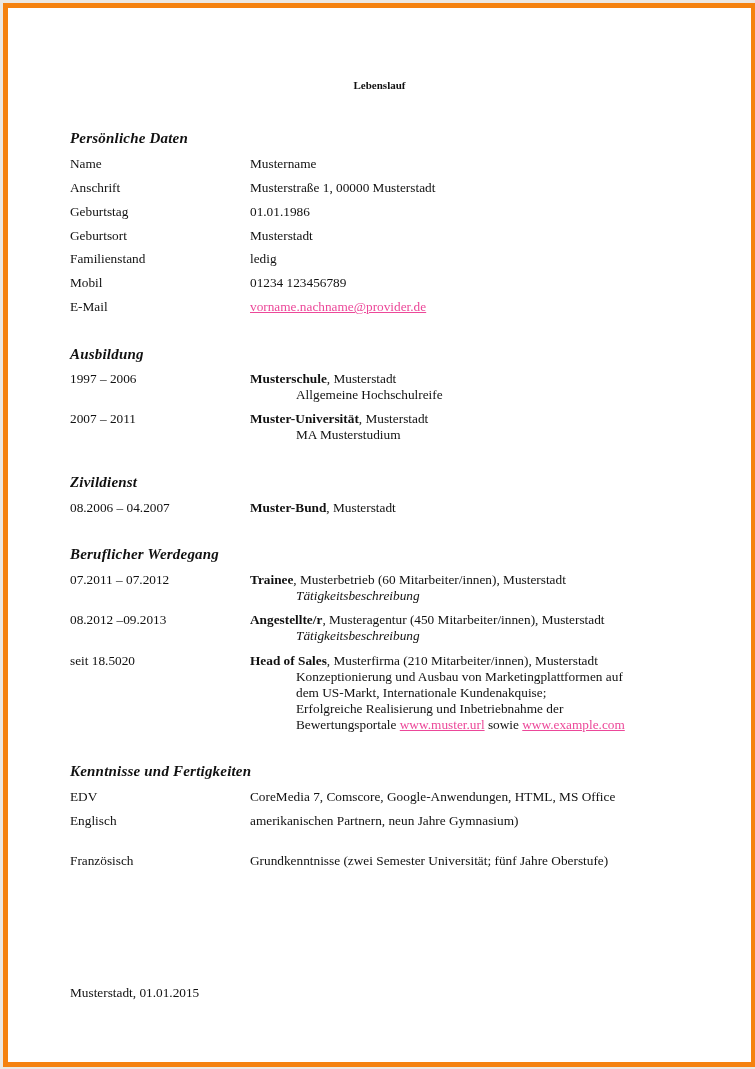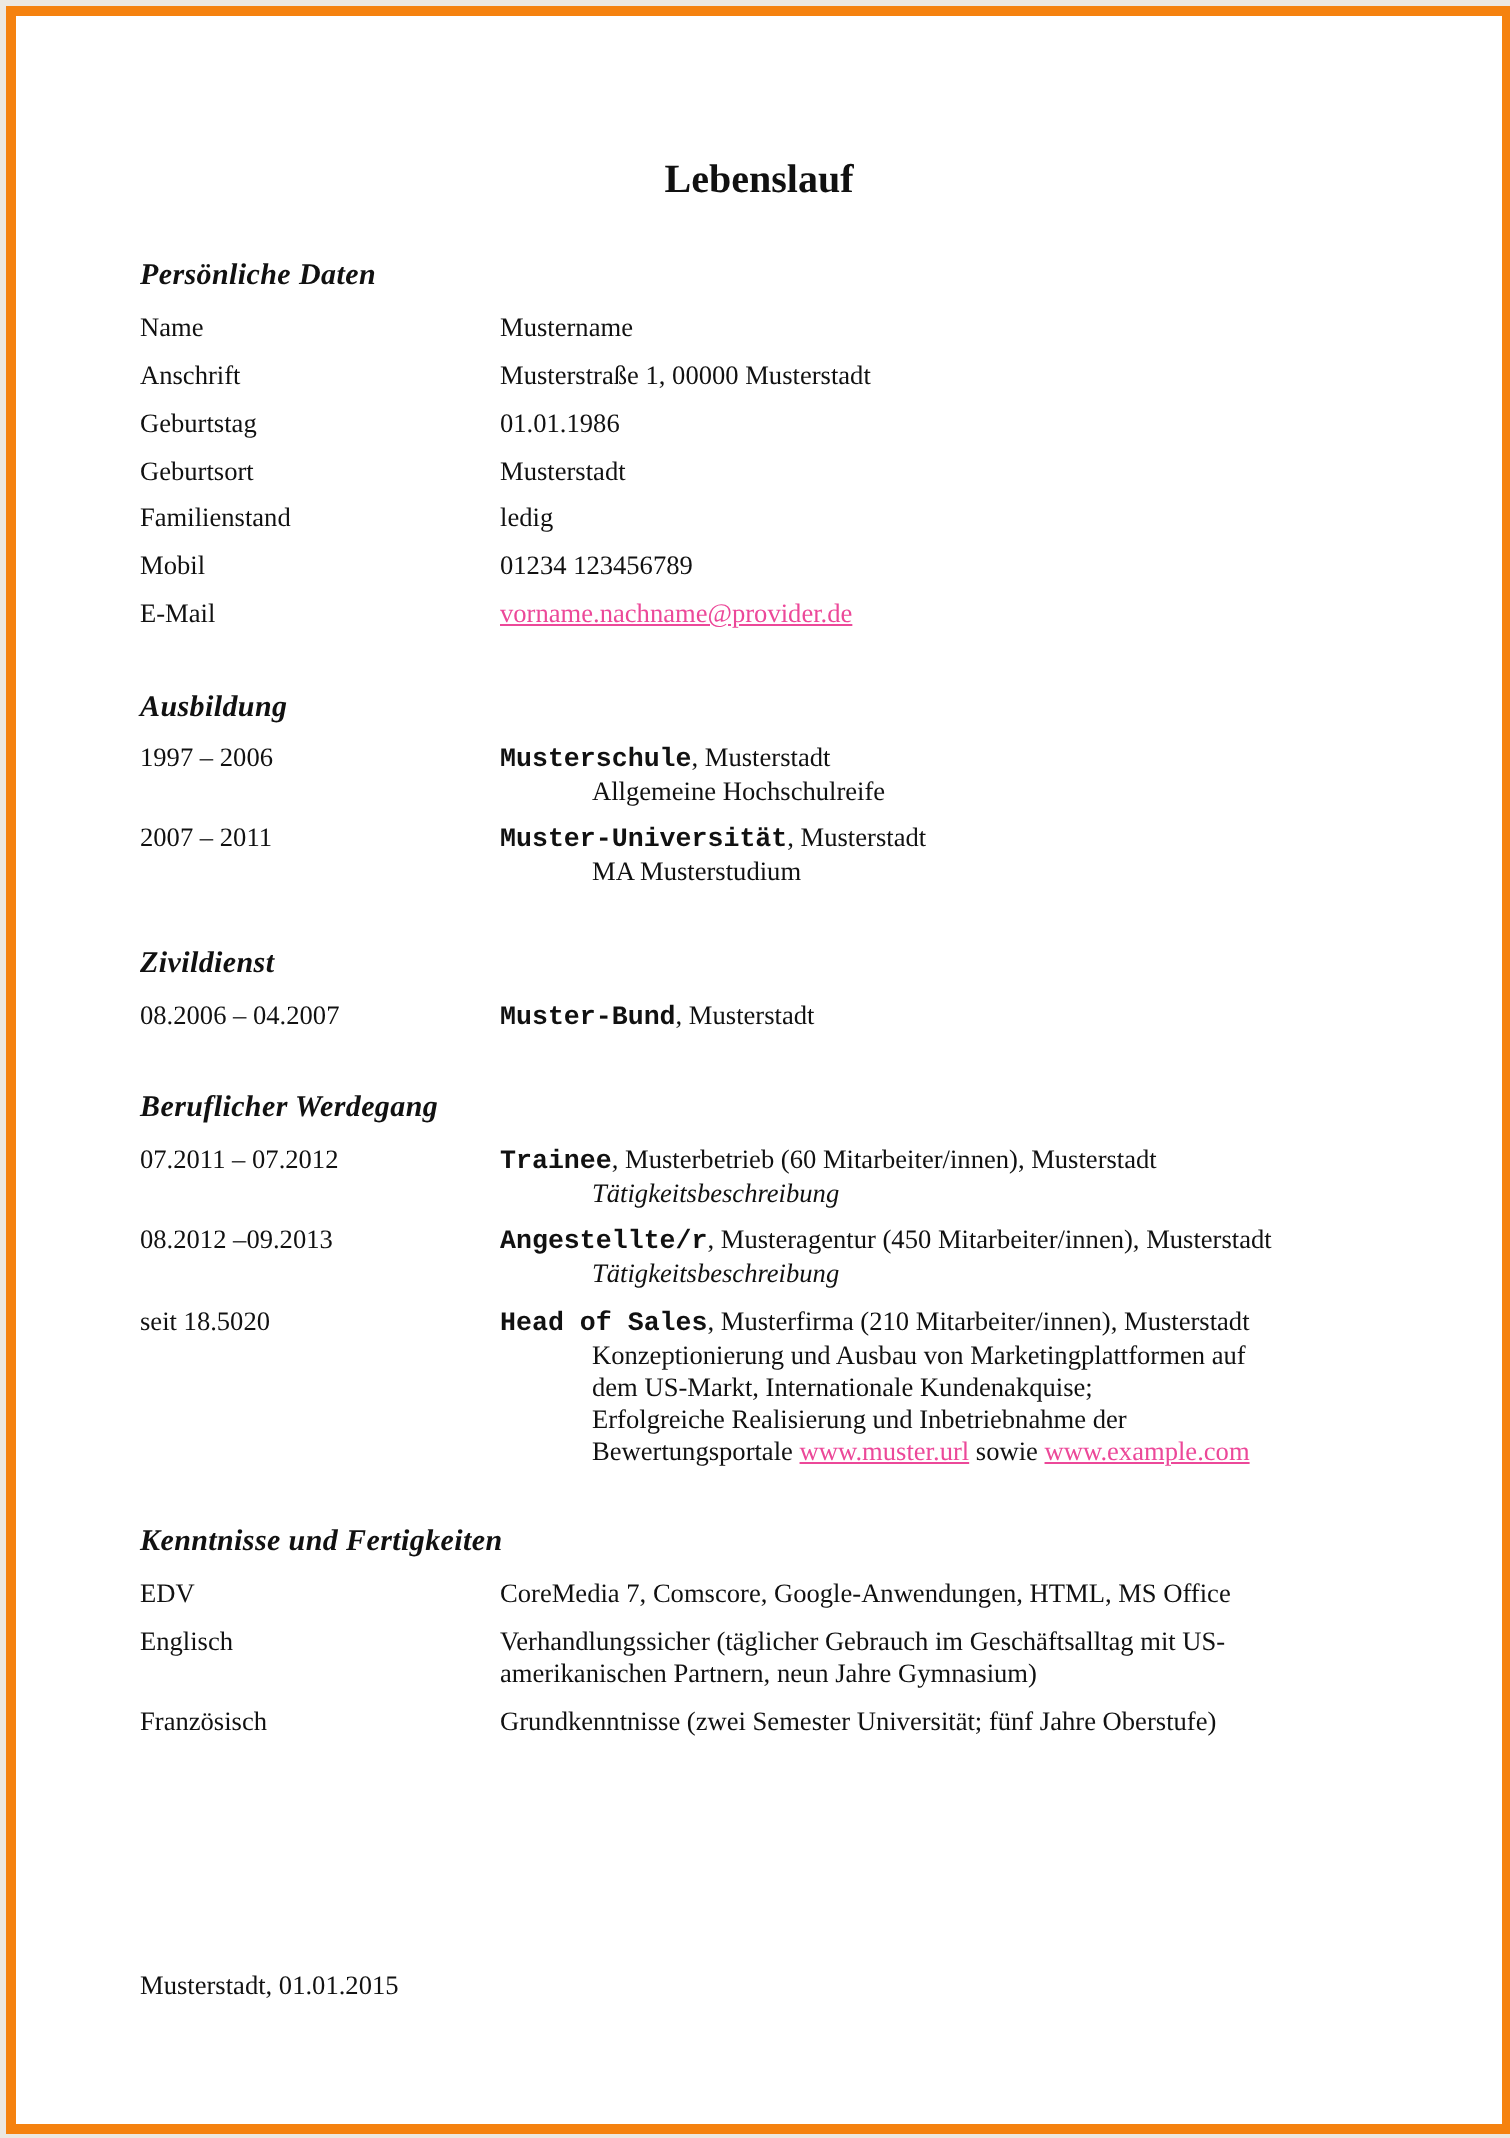--- a/index.html
+++ b/index.html
@@ -15,33 +15,33 @@
       width: 743px; height: 1054px;
       border: 5px solid #f5820f;
       background: #ffffff;
       font-family: "Liberation Serif", serif;
       color: #111;
       font-size: 13.3px;
     }
     .title {
       position: absolute; left: 0; right: 0; top: 71px;
       text-align: center;
-      font-weight: bold; font-size: 20px;
+      font-weight: bold; font-size: 11px;
     }
     .section-head {
       position: absolute; left: 62px;
       font-style: italic; font-weight: bold;
       font-size: 15px;
       letter-spacing: 0.2px;
     }
     .row { position: absolute; left: 62px; width: 640px; line-height: 16px; }
     .row .label { position: absolute; left: 0; top: 0; }
     .row .value { position: absolute; left: 180px; top: 0; width: 430px; }
     .indent { padding-left: 46px; }
-    .b { font-weight: bold; font-family: Liberation Mono, monospace; }
+    .b { font-weight: bold; }
     .i { font-style: italic; }
     a { color: #ec4899; text-decoration: underline; }
     .footer { position: absolute; left: 62px; top: 977px; }
   </style>
 </head>
 <body>
 
 <div class="page">
   <div class="title">Lebenslauf</div>
 
@@ -128,21 +128,20 @@
   </div>
 
   <div class="section-head" style="top:755px">Kenntnisse und Fertigkeiten</div>
   <div class="row" style="top:781px">
     <span class="label">EDV</span>
     <span class="value">CoreMedia 7, Comscore, Google-Anwendungen, HTML, MS Office</span>
   </div>
   <div class="row" style="top:805px">
     <span class="label">Englisch</span>
     <div class="value">
-      <div>Verhandlungssicher (täglicher Gebrauch im Geschäftsalltag mit US-</div>
       <div>amerikanischen Partnern, neun Jahre Gymnasium)</div>
     </div>
   </div>
   <div class="row" style="top:845px">
     <span class="label">Französisch</span>
     <span class="value">Grundkenntnisse (zwei Semester Universität; fünf Jahre Oberstufe)</span>
   </div>
 
   <div class="footer">Musterstadt, 01.01.2015</div>
 </div>

